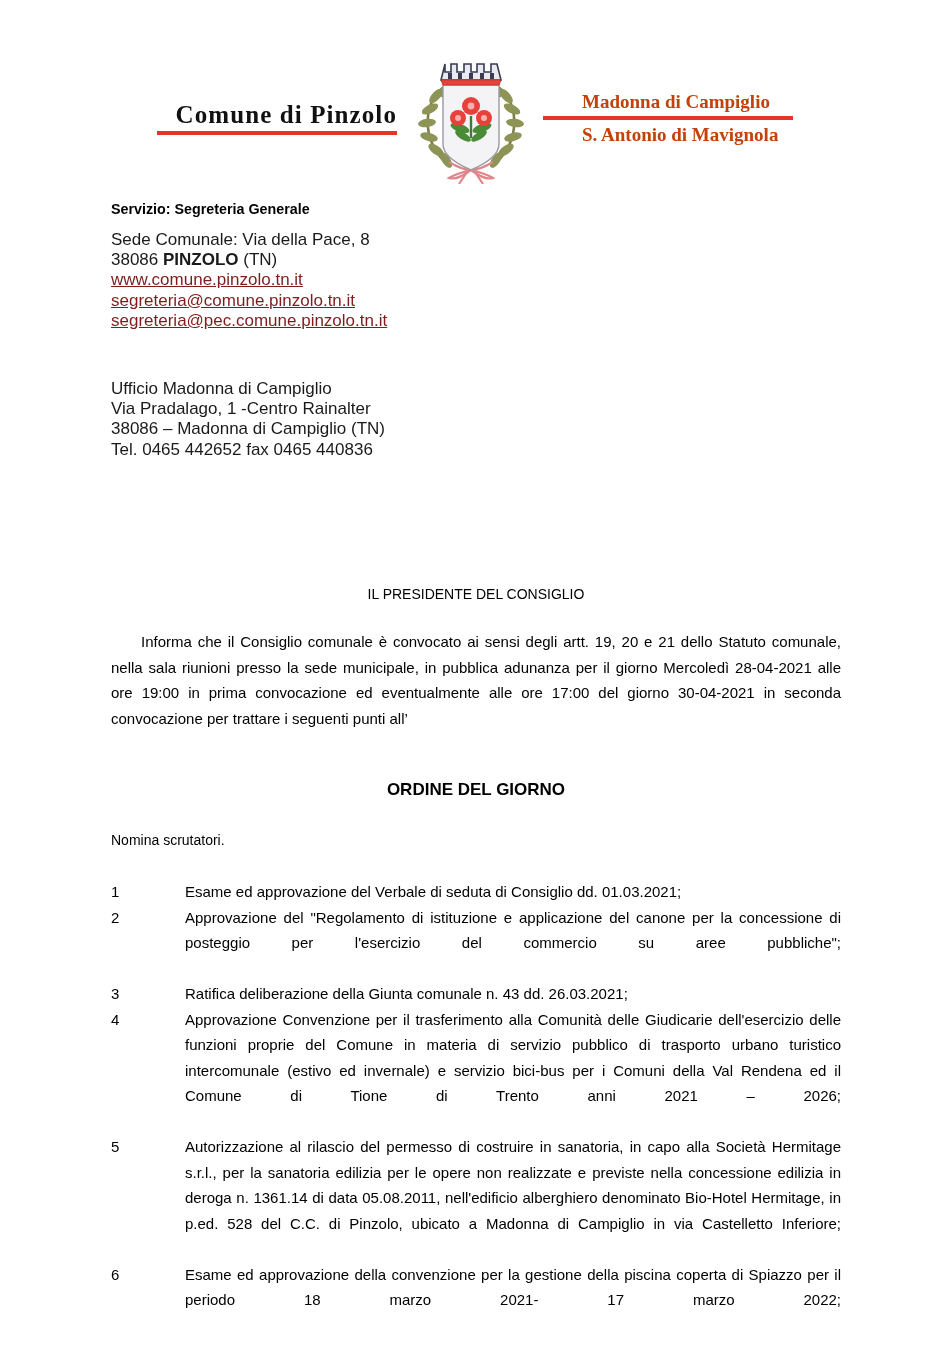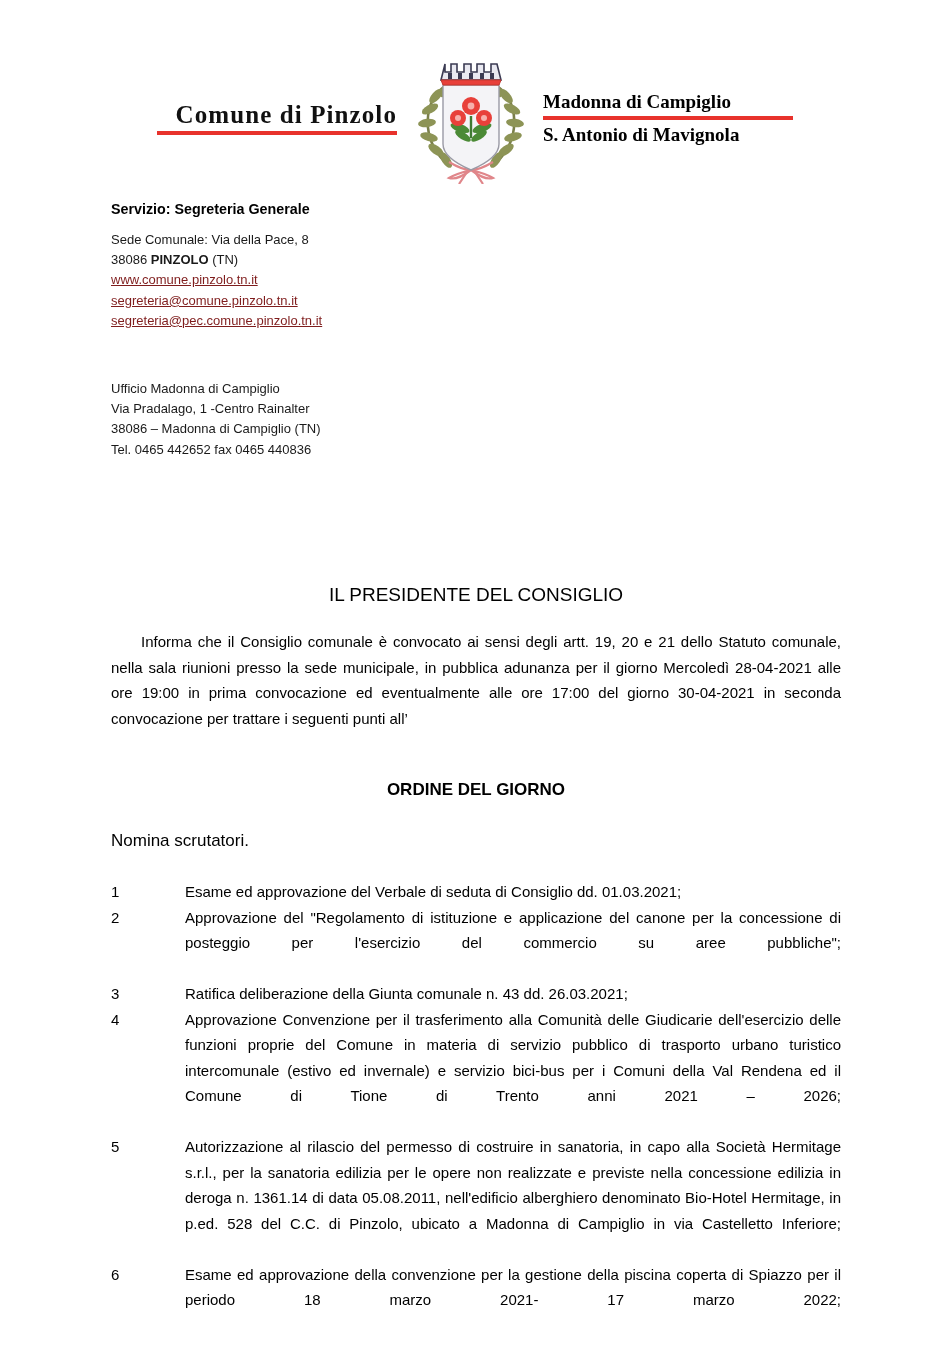--- a/index.html
+++ b/index.html
@@ -61,34 +61,35 @@
   }
   .lh-right {
     width: 250px;
     text-align: left;
     padding-left: 6px;
   }
   .lh-right-line {
     font-family: "Liberation Serif", serif;
     font-weight: bold;
     font-size: 19px;
-    color: #000000;
+    color: #c2410c;
     white-space: nowrap;
     line-height: 1.35;
+    margin-left: 39px;
   }
   .lh-right .lh-rule {
     margin-top: 1px;
     margin-bottom: 2px;
   }
 
   
   .addr-block {
     position: absolute;
     left: 111px;
-    font-size: 13px;
+    font-size: 17px;
     line-height: 20.2px;
     color: #1a1a1a;
   }
   .svc-line {
     position: absolute;
     left: 111px;
     top: 199px;
     font-size: 14.3px;
     font-weight: bold;
     line-height: 20px;
@@ -114,41 +115,41 @@
   }
   .oggetto {
     font-size: 15px;
     font-weight: bold;
     line-height: 25.5px;
     text-align: justify;
     text-justify: inter-word;
   }
   .centered-head {
     text-align: center;
-    font-size: 19px;
+    font-size: 14px;
     line-height: 25px;
     margin-top: 24px;
   }
   .para {
     font-size: 15px;
     line-height: 25.5px;
     text-align: justify;
     text-justify: inter-word;
     margin-top: 22px;
     text-indent: 30px;
   }
   .odg-head {
     text-align: center;
     font-size: 17px;
     font-weight: bold;
     line-height: 25px;
     margin-top: 46px;
   }
   .nomina {
-    font-size: 17px;
+    font-size: 14px;
     line-height: 25px;
     margin-top: 26px;
   }
   .odg-list {
     margin-top: 26px;
   }
   .odg-item {
     display: flex;
     font-size: 15px;
     line-height: 25.5px;

